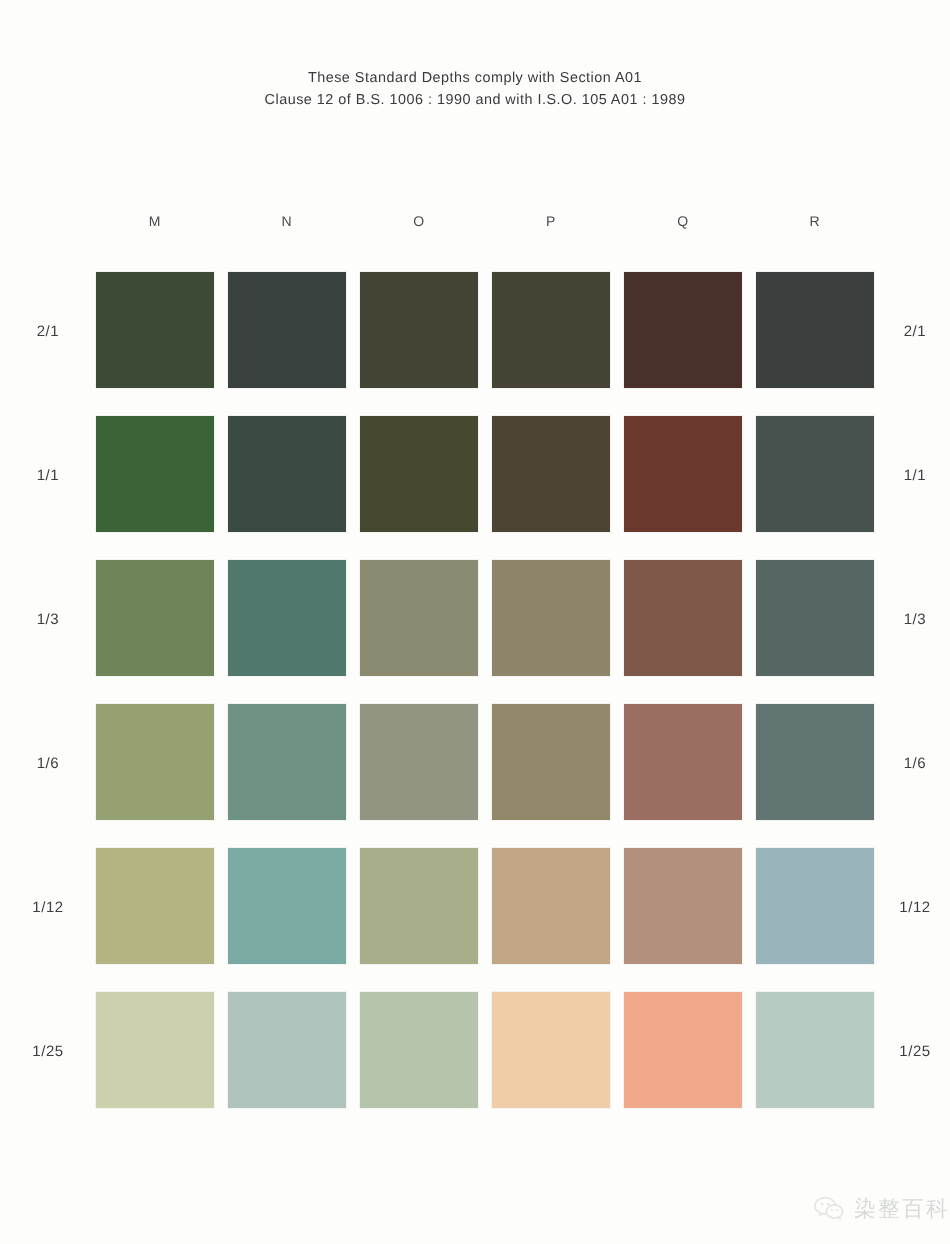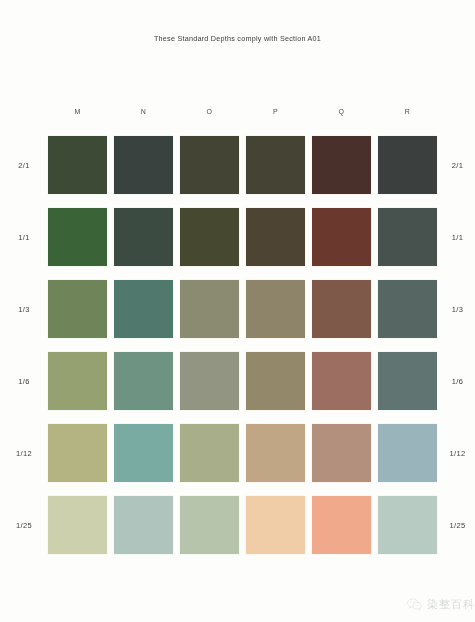--- a/index.html
+++ b/index.html
@@ -125,20 +125,21 @@
   }
 </style>
 </head>
 <body>
 
 <div id="page">
 
   <div class="header">
     <div class="subtitle-block">
       <span class="subtitle-line">These Standard Depths comply with Section A01</span>
+      <span class="subtitle-line">Clause 12 of B.S. 1006 : 1990 and with I.S.O. 105 A01 : 1989</span>
     </div>
   </div>
 
   <div class="grid-wrap">
     <div class="col-header-row" id="col-headers">
         <div class="col-header">M</div>
         <div class="col-header">N</div>
         <div class="col-header">O</div>
         <div class="col-header">P</div>
         <div class="col-header">Q</div>

